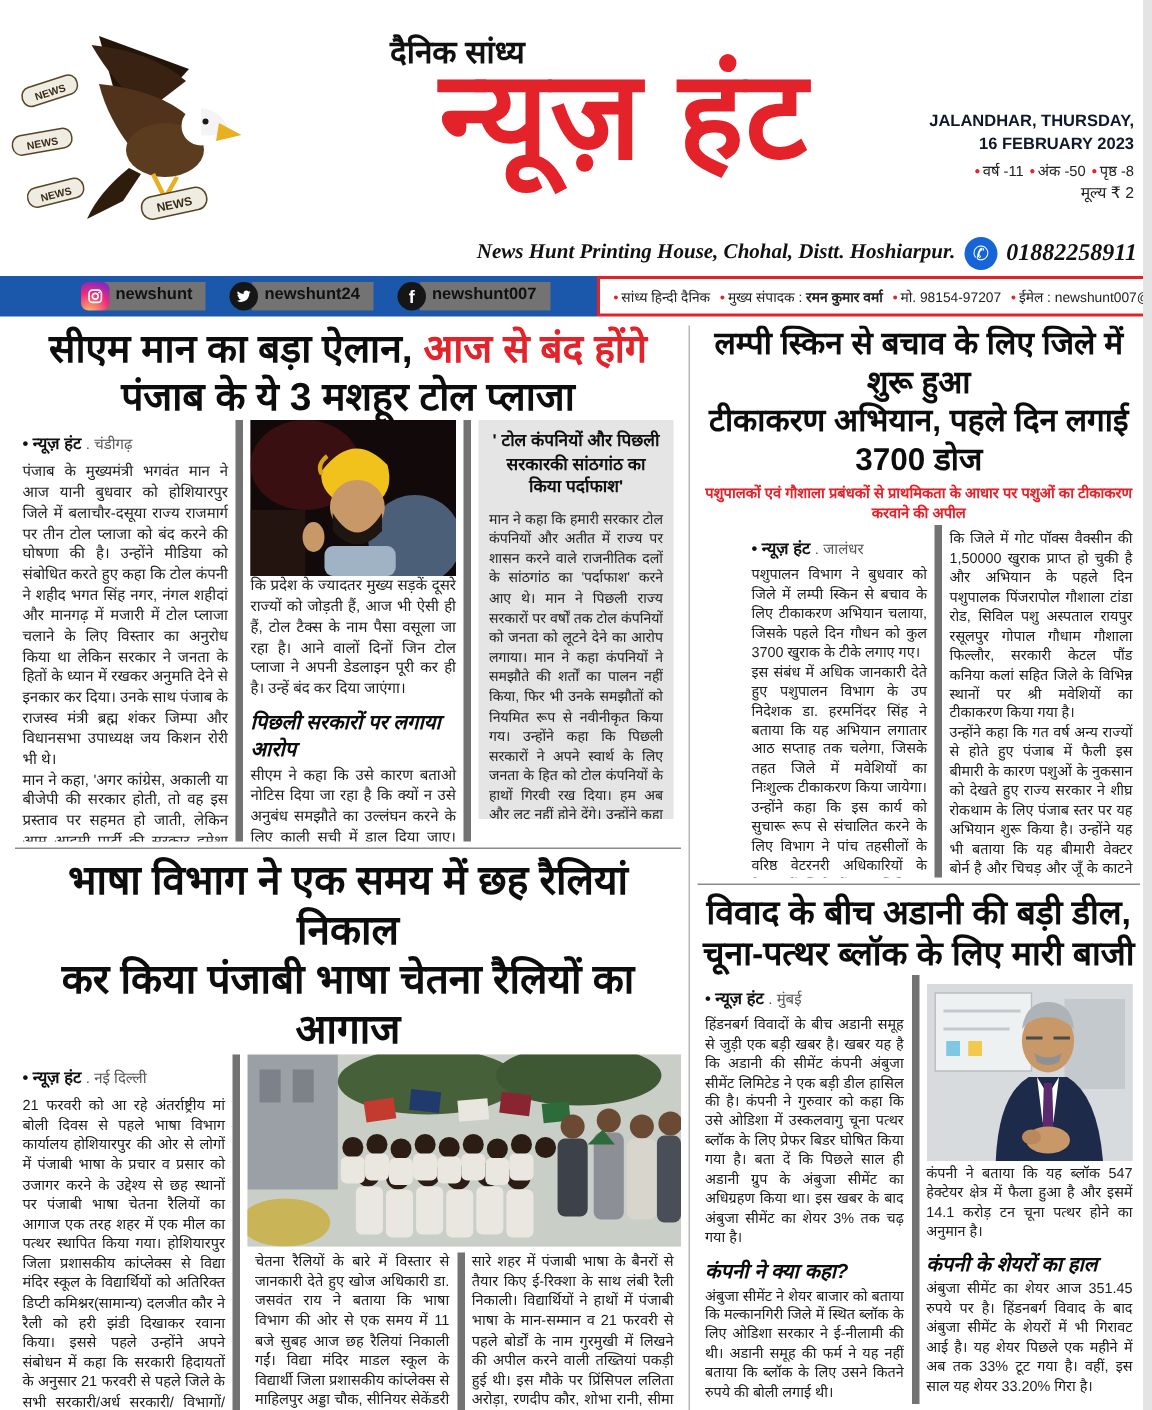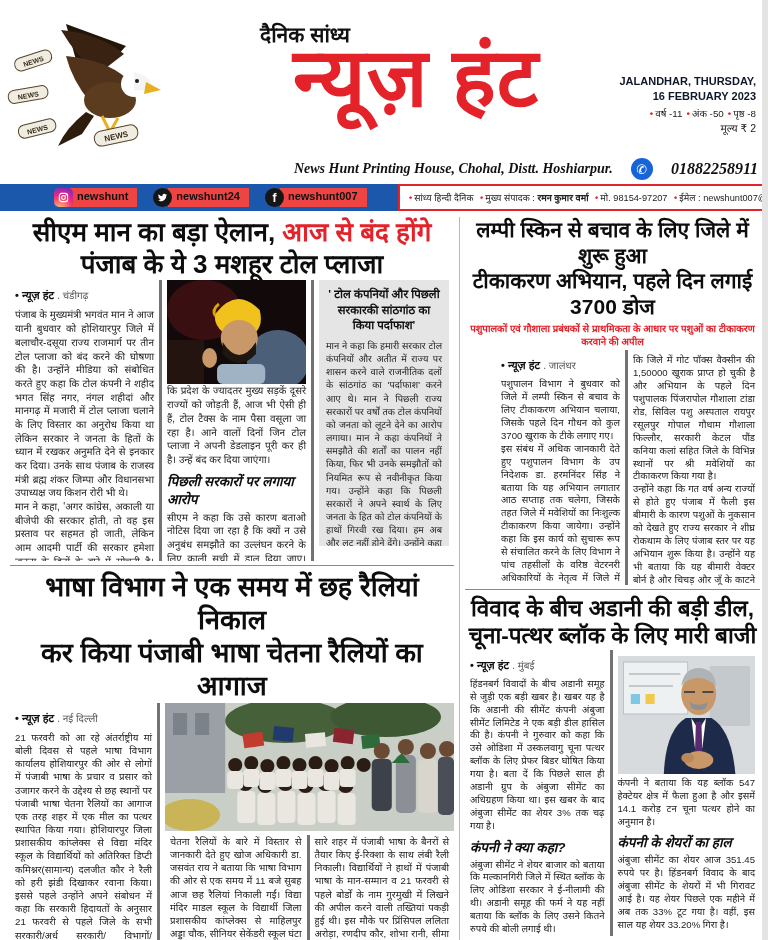--- a/index.html
+++ b/index.html
@@ -12,58 +12,58 @@
   .masthead { position:relative; height:184px; }
   .logo { position:absolute; left:6px; top:16px; width:182px; height:152px; }
   .tagline { position:absolute; left:220px; top:20px; font-size:21px; font-weight:800; color:#111;margin-left:40px; }
   .mast-title { position:absolute; left:196px; top:30px; width:440px; text-align:center;
                 font-size:82px; font-weight:800; color:#e3222a; line-height:1.18; letter-spacing:1px; }
   .date-block { position:absolute; right:12px; top:74px; text-align:right; }
   .date-line { font-size:11px; font-weight:800; color:#0f172a; line-height:1.35; }
   .issue-line { margin-top:3px; font-size:9.8px; color:#222; }
   .issue-line .rb::before, .edline .rb::before { content:"•"; color:#e3222a; margin:0 2px 0 4px; font-weight:800; }
   .price-line { font-size:10.5px; color:#222; margin-top:1px; }
-  .printer-row { position:absolute; right:10px; bottom:4px; display:flex; align-items:center; gap:18px; }
+  .printer-row { position:absolute; right:10px; bottom:4px; display:flex; align-items:center; gap:6px; }
   .printer { font-family:"Liberation Serif","DejaVu Serif",serif; font-style:italic; font-weight:700; font-size:14px; color:#111; }
   .phone-badge { width:22px; height:22px; border-radius:50%; background:#1565d8; color:#fff; display:flex;
                  align-items:center; justify-content:center; font-size:13px; }
   .phone-num { font-family:"Liberation Serif","DejaVu Serif",serif; font-style:italic; font-weight:700; font-size:16px; color:#111; }
 
   
   .social-bar { display:flex; height:27px; }
   .social-left { width:398px; background:#1b57ab; display:flex; align-items:center; gap:16px; padding-left:54px;
                  border-top:2px solid #13folder47a; }
   .pill { display:flex; align-items:center; }
   .pill .sicon { width:19px; height:19px; border-radius:50%; display:flex; align-items:center; justify-content:center;
                  margin-right:-4px; z-index:2; }
   .sicon.insta { border-radius:5px; background:radial-gradient(circle at 30% 110%, #fdc468, #ee2a7b 55%, #6228d7); }
   .sicon.tw, .sicon.fb { background:#161616; color:#fff; }
   .sicon svg { display:block; }
-  .pill .handle { background:#ef4444; color:#111; font-weight:800; font-size:11px; padding:1px 9px 2px 8px; line-height:1.4; }
+  .pill .handle { background:#737373; color:#111; font-weight:800; font-size:11px; padding:1px 9px 2px 8px; line-height:1.4; }
   .social-right { flex:1; background:#fff; border:2px solid #e3222a; display:flex; align-items:center;
                   padding:0 5px; font-size:9.2px; color:#222; white-space:nowrap; overflow:hidden; }
   .edline b { font-weight:800; }
 
   
   .content { display:flex; padding:6px 8px 0 10px; }
   .col-left { width:444px; }
   .vdiv { width:1px; background:#b9b9b9; margin:0 5px; }
   .col-right { flex:1; min-width:0; }
   .hdiv { border-top:1px solid #8a8a8a; margin:4px 0 5px; }
 
   
   .headline { text-align:center; font-weight:800; color:#0d0d0d; line-height:1.22; }
   .red { color:#e3222a; }
   .byline { margin:7px 0 6px; font-size:11px; }
   .byline .brand { font-weight:800; color:#111; }
   .byline .city { color:#555; font-size:10px; }
   .body-text { font-size:10px; line-height:1.37; text-align:justify; white-space:pre-line; color:#1d1d1d; }
   .subhead { font-size:13.5px; font-weight:800; color:#0d0d0d; margin:5px 0 3px;font-style:italic; }
   .story-row { display:flex; }
-  .scol { padding:0 5px; border-right:3px solid #737373; min-width:0; }
+  .scol { padding:0 5px; border-right:5px solid #737373; min-width:0; }
   .scol:last-child { border-right:none; }
   figure { margin:0; }
 
   
   .story-toll { height:344px; overflow:hidden; }
   .story-toll .headline { font-size:26px; }
   .story-toll .c1, .story-toll .c2 { width:152px; }
   .story-toll .c3 { flex:1; }
   .photo-cm { width:100%; height:104px; background:#1a0d0d; display:block; }
   .quote-box { background:#e5e5e5; padding:7px 7px; height:266px; overflow:hidden; }

